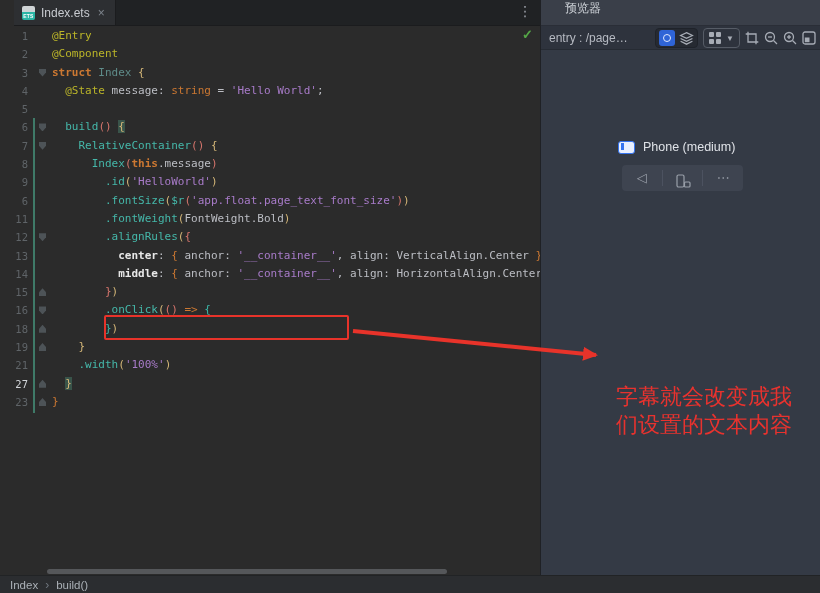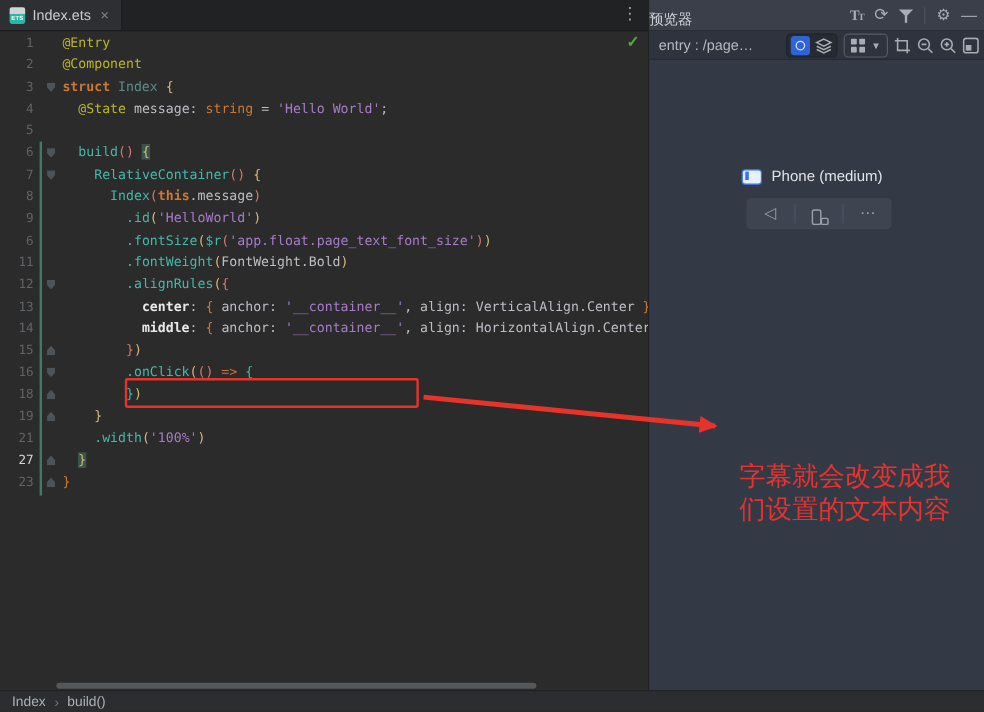--- a/index.html
+++ b/index.html
@@ -2,21 +2,21 @@
 <html><head>
 <meta charset="utf-8">
 <style>
   * { margin:0; padding:0; box-sizing:border-box; }
   html,body { width:820px; height:593px; overflow:hidden; background:#2b2b2b;
               font-family:"Liberation Sans", sans-serif; }
   .app { position:relative; width:820px; height:593px; background:#2b2b2b; }
 
   
   .editor-pane { position:absolute; left:0; top:0; width:540px; height:575px; background:#2b2b2b; }
-  .tab-bar { position:relative; height:26px; background:#202224; border-bottom:1px solid #1b1c1e; display:flex; align-items:stretch; }
+  .tab-bar { position:relative; height:26px; background:#202224; border-bottom:1px solid #1b1c1e; display:flex; align-items:stretch;margin-left:14px; }
   .tab { display:flex; align-items:center; gap:6px; padding:0 10px 0 8px; background:#2d2f32; border-right:1px solid #1b1c1e; }
   .ets-icon { position:relative; width:13px; height:14px; border-radius:2px; overflow:hidden;
               background:linear-gradient(#cfd4d6 0 6px, #2ab5a5 6px 100%); display:flex; align-items:flex-end; justify-content:center; }
   .ets-icon span { font-size:5px; font-weight:bold; color:#fff; line-height:8px; letter-spacing:.2px; }
   .tab-label { font-size:12px; color:#c8cbd0; }
   .tab-close { font-size:12px; color:#7e858d; margin-left:2px; cursor:pointer; }
   .kebab { position:absolute; right:8px; top:3px; font-size:14px; color:#9da2aa; }
 
   .editor-body { position:absolute; left:0; top:27px; width:540px; height:540px; overflow:hidden; }
   .code-row { display:flex; height:18.3px; line-height:18.3px; white-space:pre;
@@ -52,21 +52,21 @@
 
   
   .status-bar { position:absolute; left:0; top:575px; width:820px; height:18px; background:#2b2d30;
                 border-top:1px solid #212325; display:flex; align-items:center; gap:7px; padding-left:10px; }
   .status-bar .crumb { font-size:11.5px; color:#aab0b6; }
   .status-bar .chev { font-size:12px; color:#6e757d; }
 
   
   .preview-pane { position:absolute; left:540px; top:0; width:280px; height:575px; background:#343a45; border-left:1px solid #1f2125; }
   .pv-header { position:relative; height:26px; background:#3a3f49; border-bottom:1px solid #2a2e37;
-               display:flex; align-items:flex-end; padding:0 0;font-family:Liberation Serif, serif; }
+               display:flex; align-items:flex-start; padding:0 24px; }
   .pv-title { font-size:12px; color:#ced2d8; }
   .pv-h-icons { position:absolute; right:6px; top:0; height:26px; display:flex; align-items:center; gap:9px; color:#a7acb5; }
   .icon-tt { font-size:12px; font-weight:bold; letter-spacing:-1px; }
   .icon-tt .small { font-size:8px; font-weight:bold; }
   .icon-refresh { font-size:14px; }
   .funnel { position:relative; width:12px; height:12px; }
   .funnel::before { content:""; position:absolute; left:0; top:1px; border-left:6px solid transparent;
                     border-right:6px solid transparent; border-top:6px solid #a7acb5; }
   .funnel::after { content:""; position:absolute; left:5px; top:6px; width:2px; height:6px; background:#a7acb5; }
   .vsep { width:1px; height:14px; background:#4b515b; }
@@ -162,28 +162,20 @@
     </div>
 
     <div class="hscrollbar">
       <div class="thumb"></div>
     </div>
   </div>
 
   <div class="preview-pane">
     <div class="pv-header">
       <span class="pv-title">预览器</span>
-      <div class="pv-h-icons">
-        <span class="icon-tt"><span>T</span><span class="small">T</span></span>
-        <span class="icon-refresh">⟳</span>
-        <span class="funnel"></span>
-        <span class="vsep"></span>
-        <span class="icon-gear">⚙</span>
-        <span class="icon-min">—</span>
-      </div>
     </div>
 
     <div class="pv-toolbar">
       <span class="pv-route">entry : /page…</span>
       <div class="pv-t-icons">
         <div class="tool-group">
           <span class="icon-inspect"></span>
           <svg class="svg-icon" width="15" height="15" viewBox="0 0 14 14" fill="none" stroke="#a7acb5" stroke-width="1.2">
               <path d="M7 1.5 L12.5 4.2 L7 6.9 L1.5 4.2 Z"></path>
               <path d="M1.5 7 L7 9.7 L12.5 7"></path>

